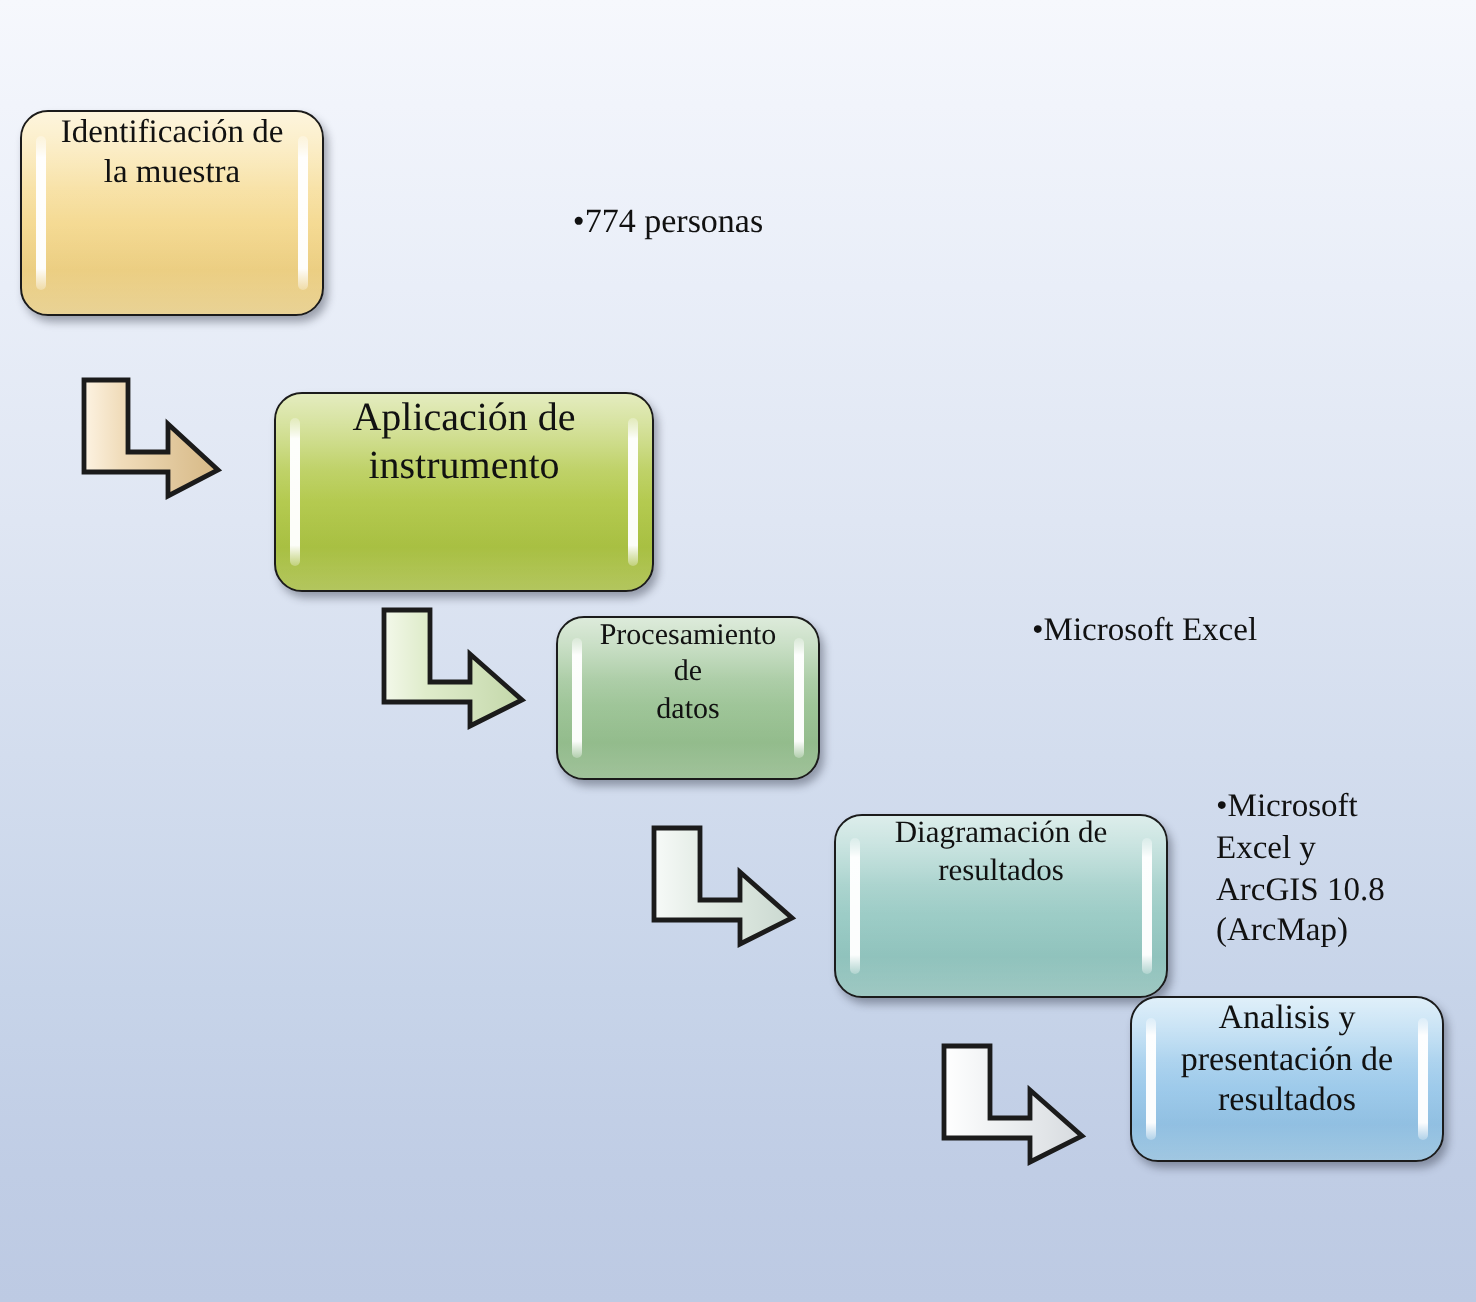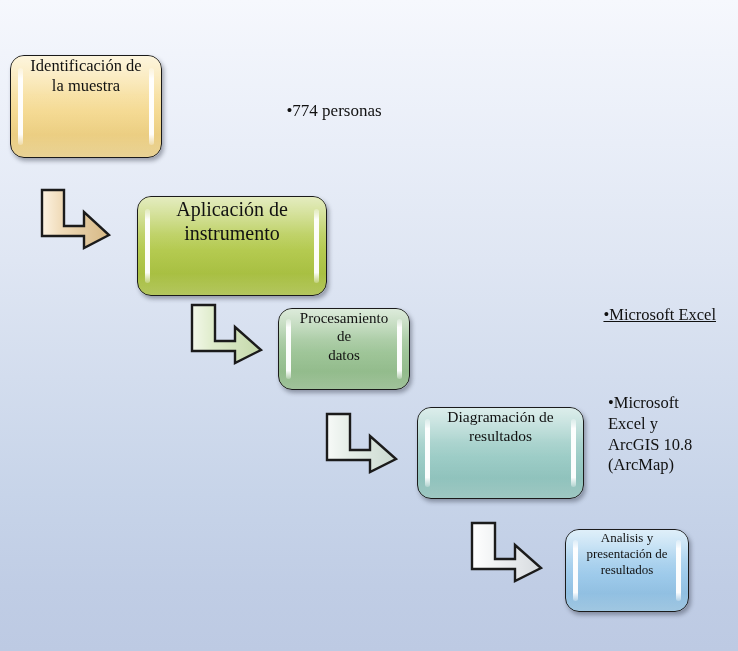--- a/index.html
+++ b/index.html
@@ -96,22 +96,22 @@
     left: 278px; top: 308px; width: 132px; height: 82px;
     font-size: 15px;
     background: linear-gradient(to bottom, #b3d2ae 0%, #a2c79c 45%, #97c190 78%, #a9cda3 100%);
   }
   #node-diagramacion {
     left: 417px; top: 407px; width: 167px; height: 92px;
     font-size: 15.5px;
     background: linear-gradient(to bottom, #b2d8d3 0%, #a0cec8 45%, #94c8c2 78%, #a7d3cd 100%);
   }
   #node-analisis {
-    left: 565px; top: 529px; width: 124px; height: 83px;
-    font-size: 13px;
+    left: 565px; top: 498px; width: 157px; height: 83px;
+    font-size: 17px;
     background: linear-gradient(to bottom, #b8dcf3 0%, #a2cdec 45%, #95c5e8 78%, #a9d2ee 100%);
   }
 
   
   .arrow {
     position: absolute;
   }
   .arrow svg { display: block; overflow: visible; }
 
   #arrow-1 { left: 38px;  top: 188px; }
@@ -130,21 +130,21 @@
   #notes-muestra {
     left: 214px; top: 100px; width: 240px;
     font-size: 17px; text-align: center;
   }
   #notes-instrumento {
     left: 372px; top: 177px; width: 218px;
     font-size: 16.5px; text-align: center;
   }
   #notes-procesamiento {
     left: 516px; top: 305px; width: 200px;
-    font-size: 16.5px; text-align: right; text-decoration: underline;
+    font-size: 16.5px; text-align: left;
   }
   #notes-diagramacion {
     left: 608px; top: 393px; width: 126px;
     font-size: 16.5px; text-align: left;
   }
 </style>
 </head>
 <body>
 
 <div id="canvas">

